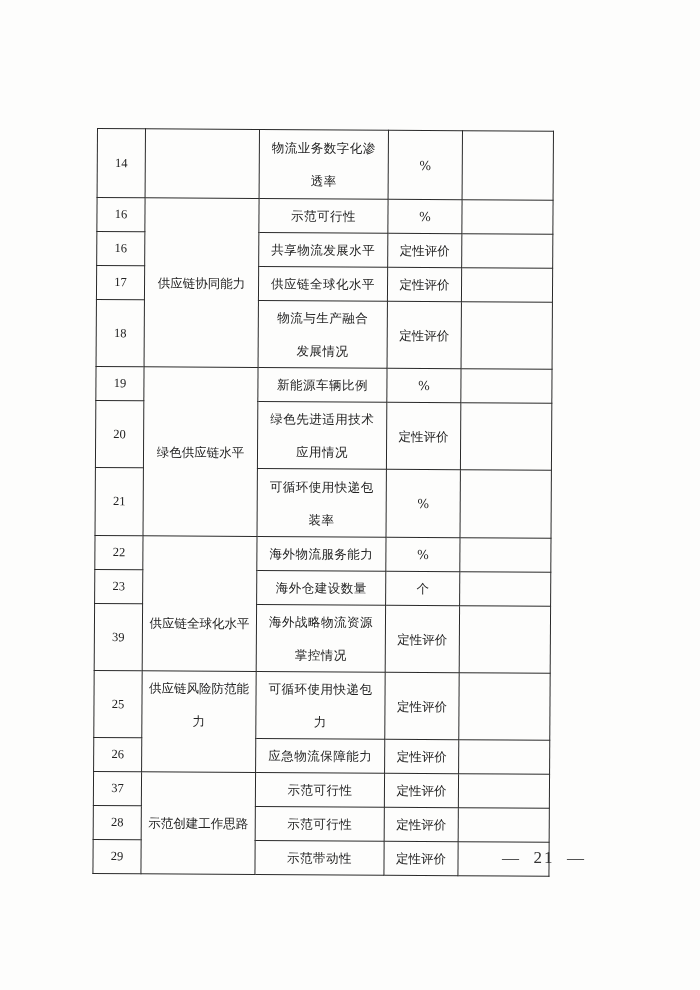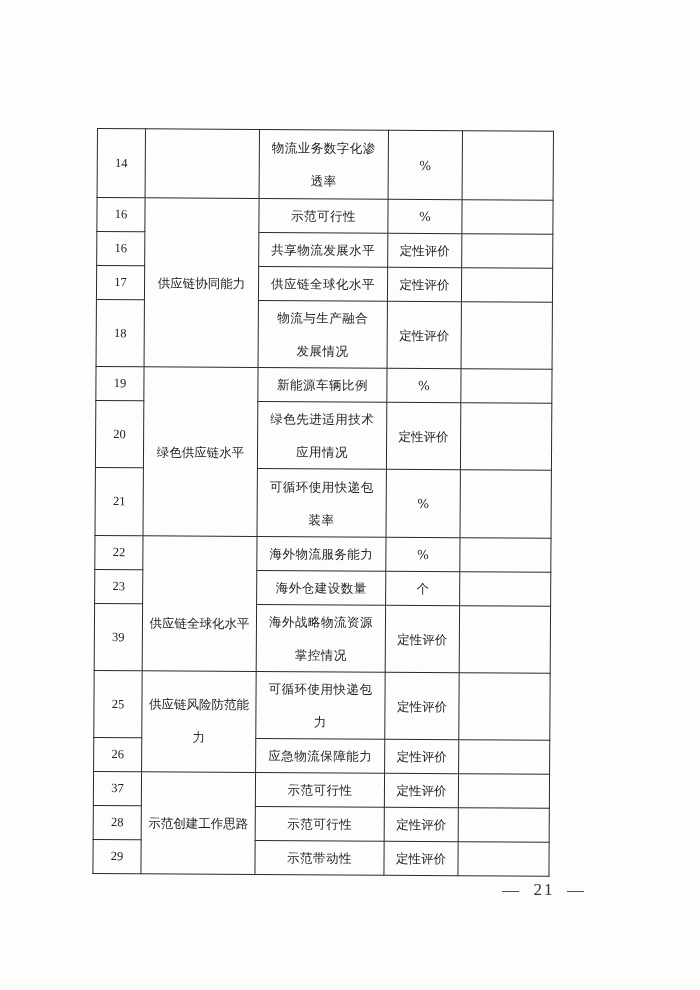--- a/index.html
+++ b/index.html
@@ -56,21 +56,21 @@
       letter-spacing: 0.5px;
       border-radius: 14px;
     }
     .two-line {
       display: block;
       line-height: 33px;
     }
     .page-number {
       position: absolute;
       left: 502px;
-      top: 880px;
+      top: 848px;
       font-family: "Liberation Serif", "DejaVu Serif", serif;
       font-size: 17px;
       color: #333;
       letter-spacing: 2px;
       white-space: pre;
     }
   </style>
 </head>
 <body>
 
@@ -177,21 +177,21 @@
         <td class="ind">
           <span class="two-line">海外战略物流资源</span>
           <span class="two-line">掌控情况</span>
         </td>
         <td class="unit">定性评价</td>
         <td></td>
       </tr>
 
       <tr style="height:67px">
         <td class="num">25</td>
-        <td class="cat" rowspan="2" style="vertical-align:top; padding-top:16px;">
+        <td class="cat" rowspan="2" style="vertical-align:top; ">
           <span class="two-line">供应链风险防范能</span>
           <span class="two-line">力</span>
         </td>
         <td class="ind">
           <span class="two-line">可循环使用快递包</span>
           <span class="two-line">力</span>
         </td>
         <td class="unit">定性评价</td>
         <td></td>
       </tr>

